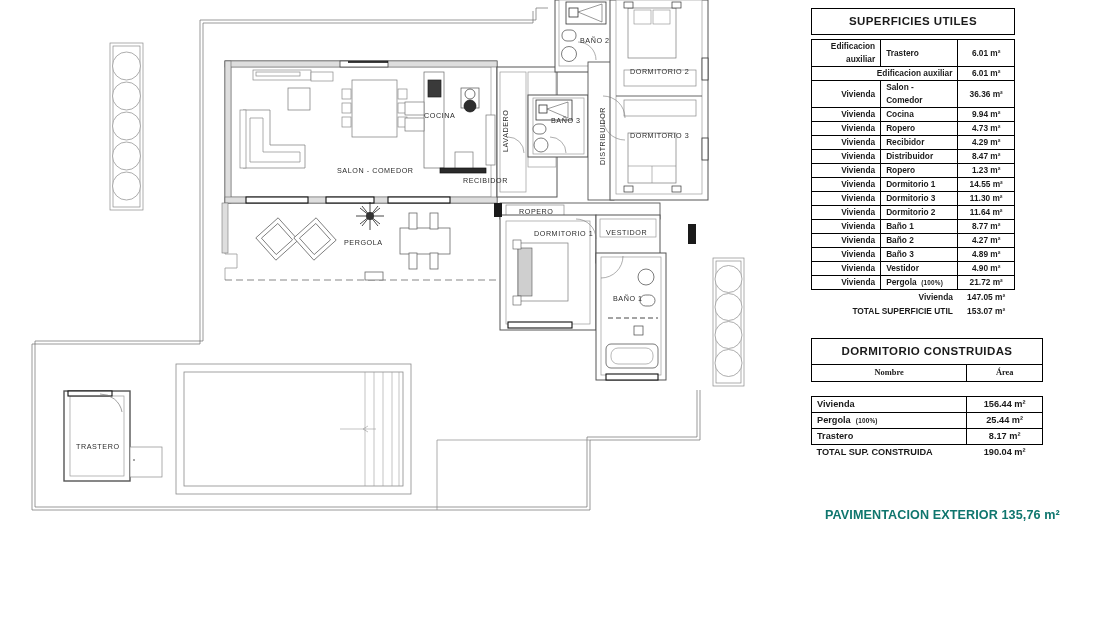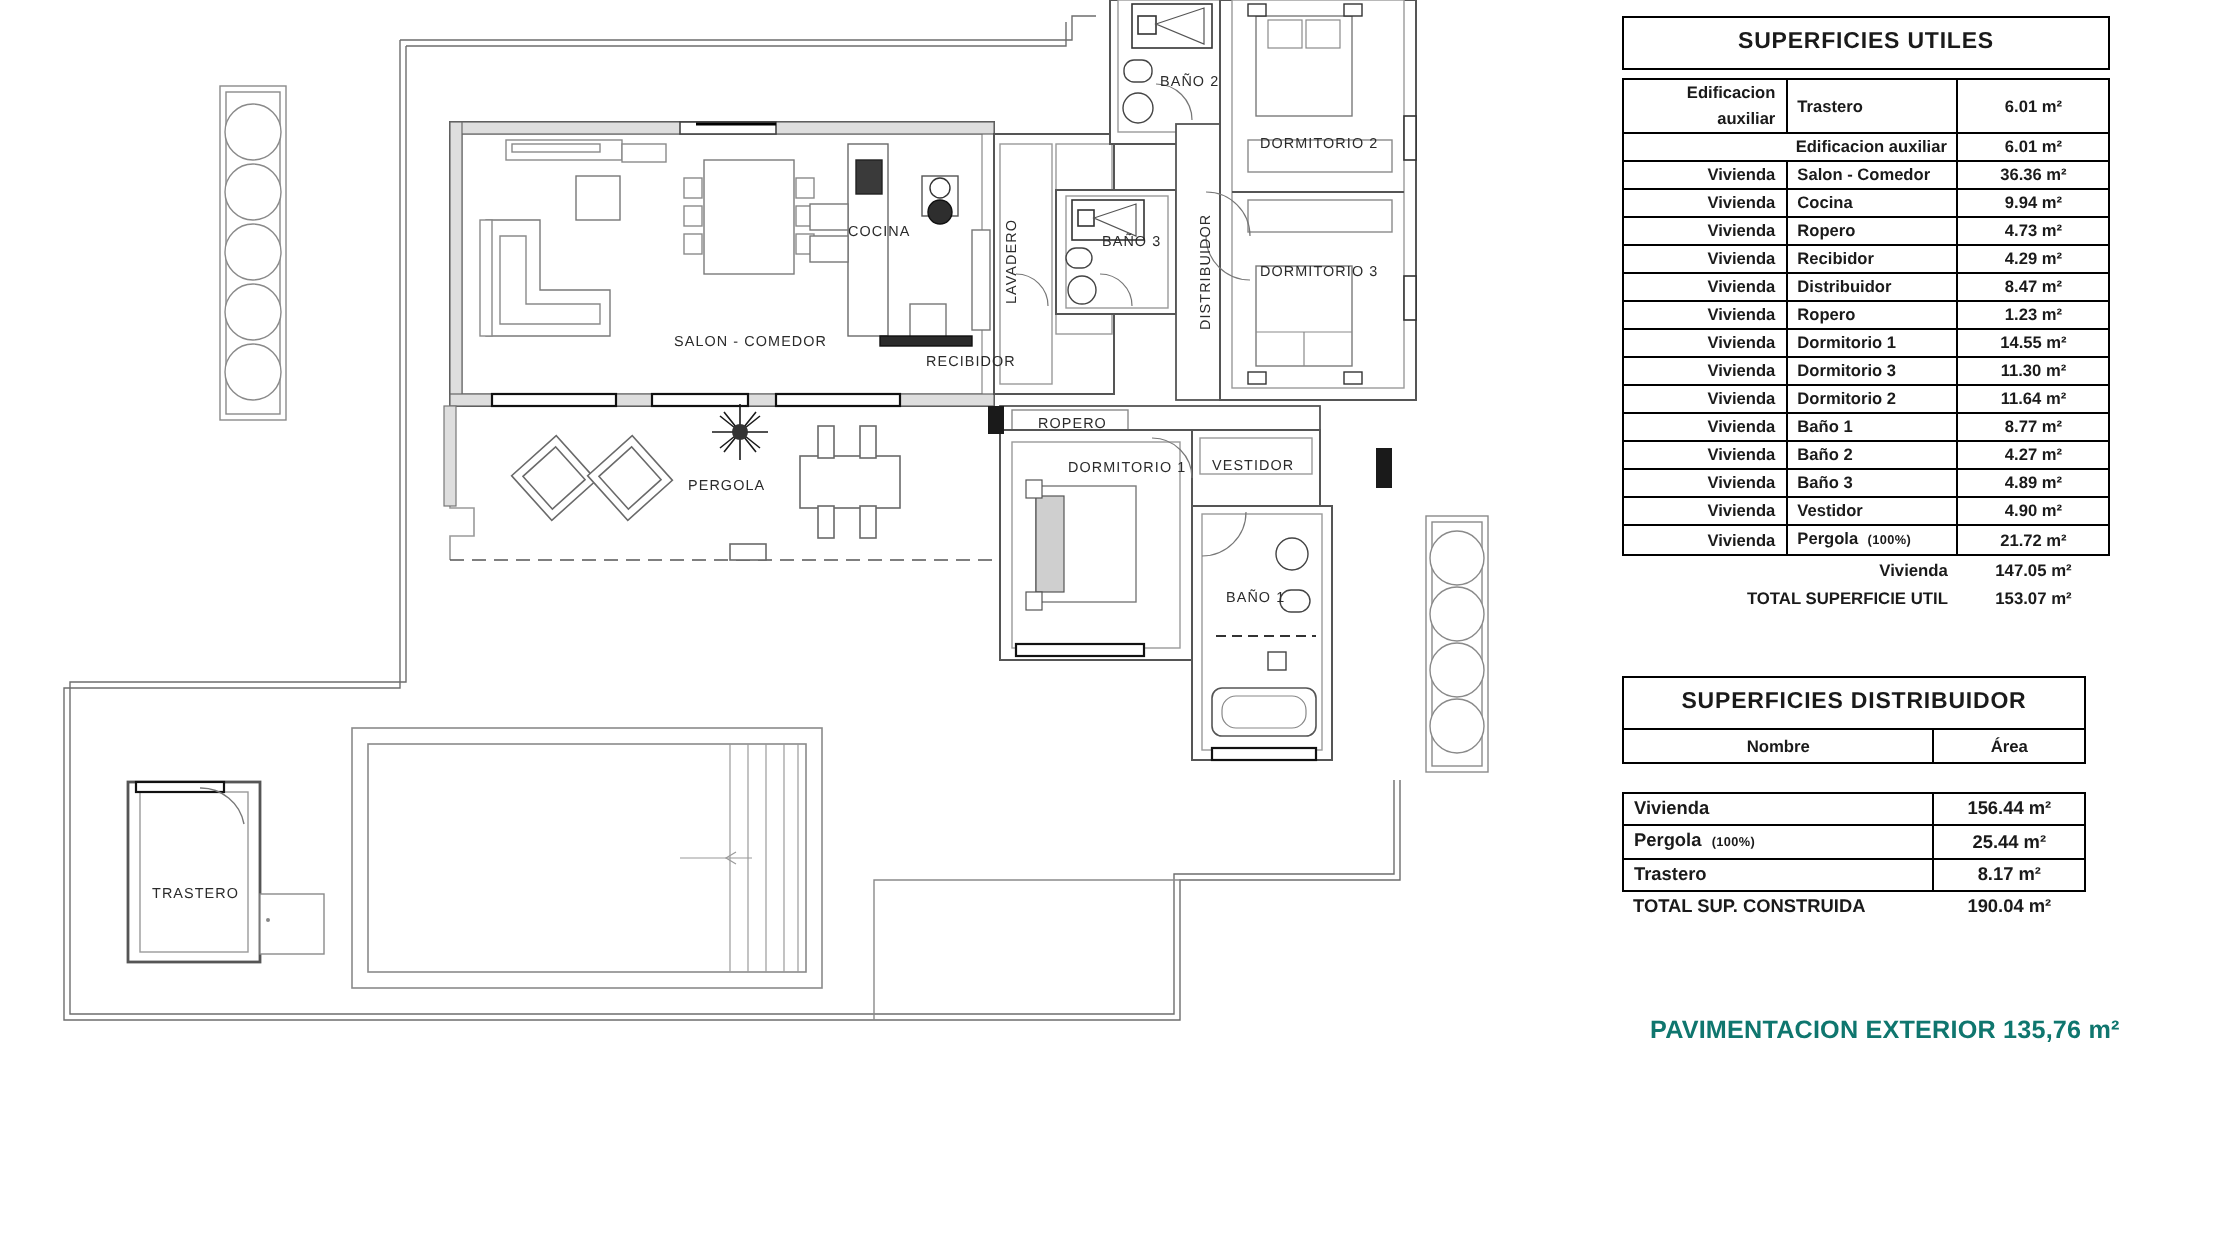--- a/index.html
+++ b/index.html
@@ -41,42 +41,42 @@
     padding:0 5px;
     font-size:8.3px;
     font-weight:bold;
     height:13px;
     line-height:13px;
     box-sizing:border-box;
     background:#fff;
   }
 
   
-  #t-utiles{left:5px;top:8px;width:244px;}
+  #t-utiles{left:5px;top:8px;width:204px;}
   #t-utiles .title-cell{
     font-size:11.5px;font-weight:bold;text-align:center;letter-spacing:0.4px;
     height:25px;line-height:25px;
   }
   #t-utiles .hdr td{text-align:center;height:17px;line-height:17px;font-size:8.4px;}
   #t-utiles .hdr td.c1{text-align:center;}
   .c-edif{width:82px;text-align:right;}
   .c-est{width:86px;}
   .c-sup{width:76px;text-align:center;}
   .num{text-align:center;}
   .spacer td{border:none;height:5px;padding:0;background:#fff;}
   .nb td{border:none !important;}
   .total-row td{border:none !important;font-size:8.4px;font-weight:bold;height:14px;line-height:14px;}
 
   
   #t-constr{left:5px;top:338px;width:232px;}
   #t-constr .title-cell{
     font-size:11.5px;font-weight:bold;text-align:center;letter-spacing:0.4px;
     height:25px;line-height:25px;
   }
-  #t-constr .hdr td{text-align:center;height:16px;line-height:16px;font-size:8.4px;}
+  #t-constr .hdr td{text-align:center;height:16px;line-height:16px;font-size:8.4px;font-family:Liberation Serif, serif;}
   .c-nom{width:156px;}
   .c-area{width:76px;text-align:center;}
   #t-constr td{height:15px;line-height:15px;font-size:9.2px;}
   #t-constr .title-cell{height:25px;line-height:25px;}
 
   .pct{font-size:6.4px;font-weight:bold;letter-spacing:0.2px;}
 
   .pav{
     position:absolute;left:19px;top:508px;
     font-size:12.6px;font-weight:bold;letter-spacing:0.1px;
@@ -438,21 +438,21 @@
       <tr class="total-row">
           <td class="c-edif" colspan="2">TOTAL SUPERFICIE UTIL</td>
           <td class="c-sup num">153.07 m²</td>
         </tr>
     </tbody>
   </table>
 
   <table class="tbl" id="t-constr">
     <tbody>
       <tr>
-        <td class="title-cell" colspan="2">SUPERFICIES DISTRIBUIDOR</td>
+        <td class="title-cell" colspan="2">DORMITORIO CONSTRUIDAS</td>
       </tr>
       <tr class="hdr">
         <td class="c-nom">Nombre</td>
         <td class="c-area">Área</td>
       </tr>
       <tr class="spacer nb">
           <td colspan="2"></td>
         </tr>
 
       <tr>

